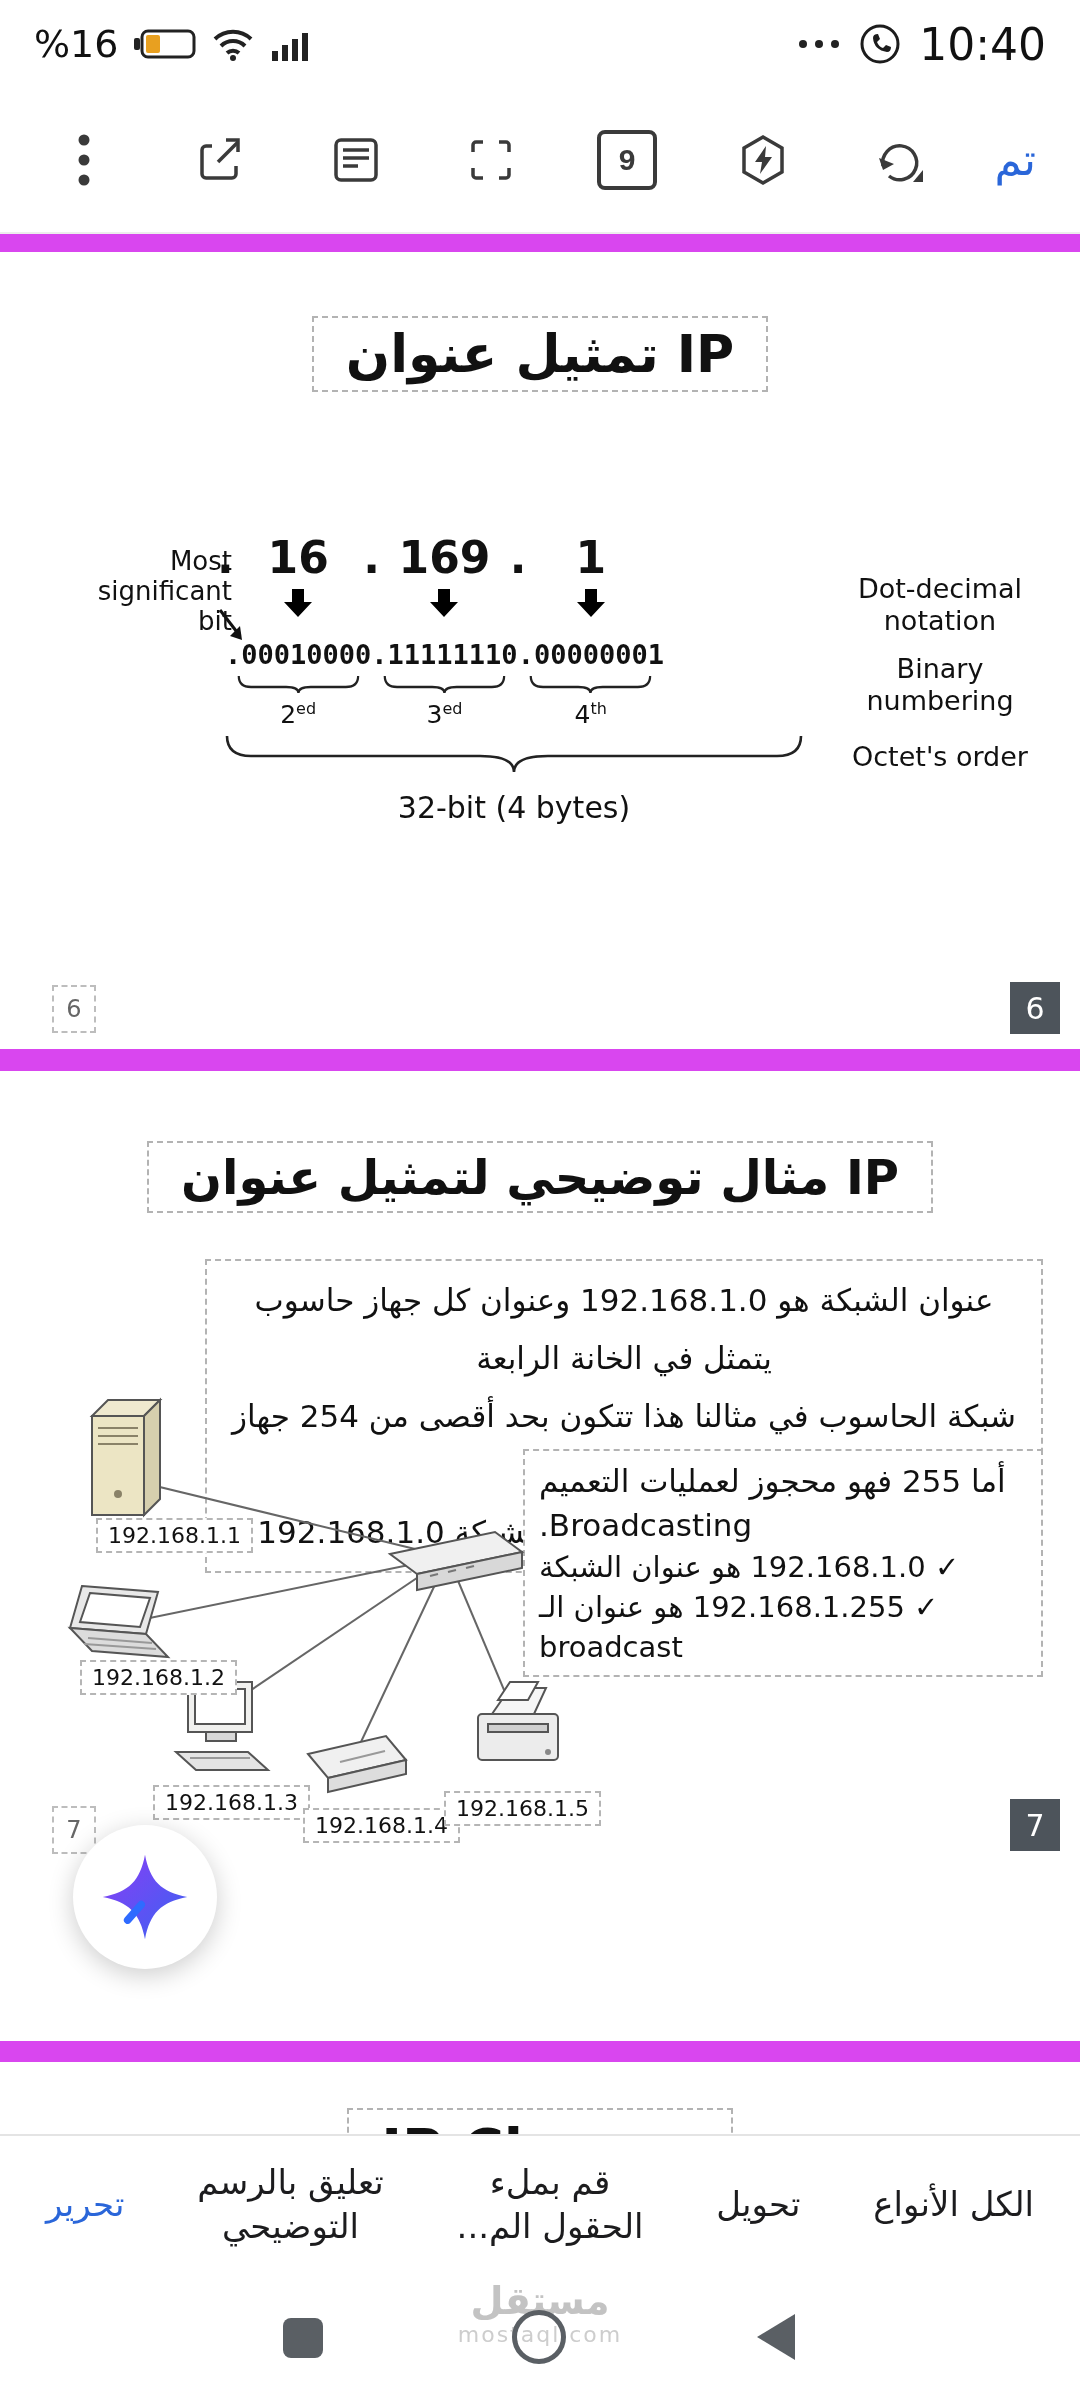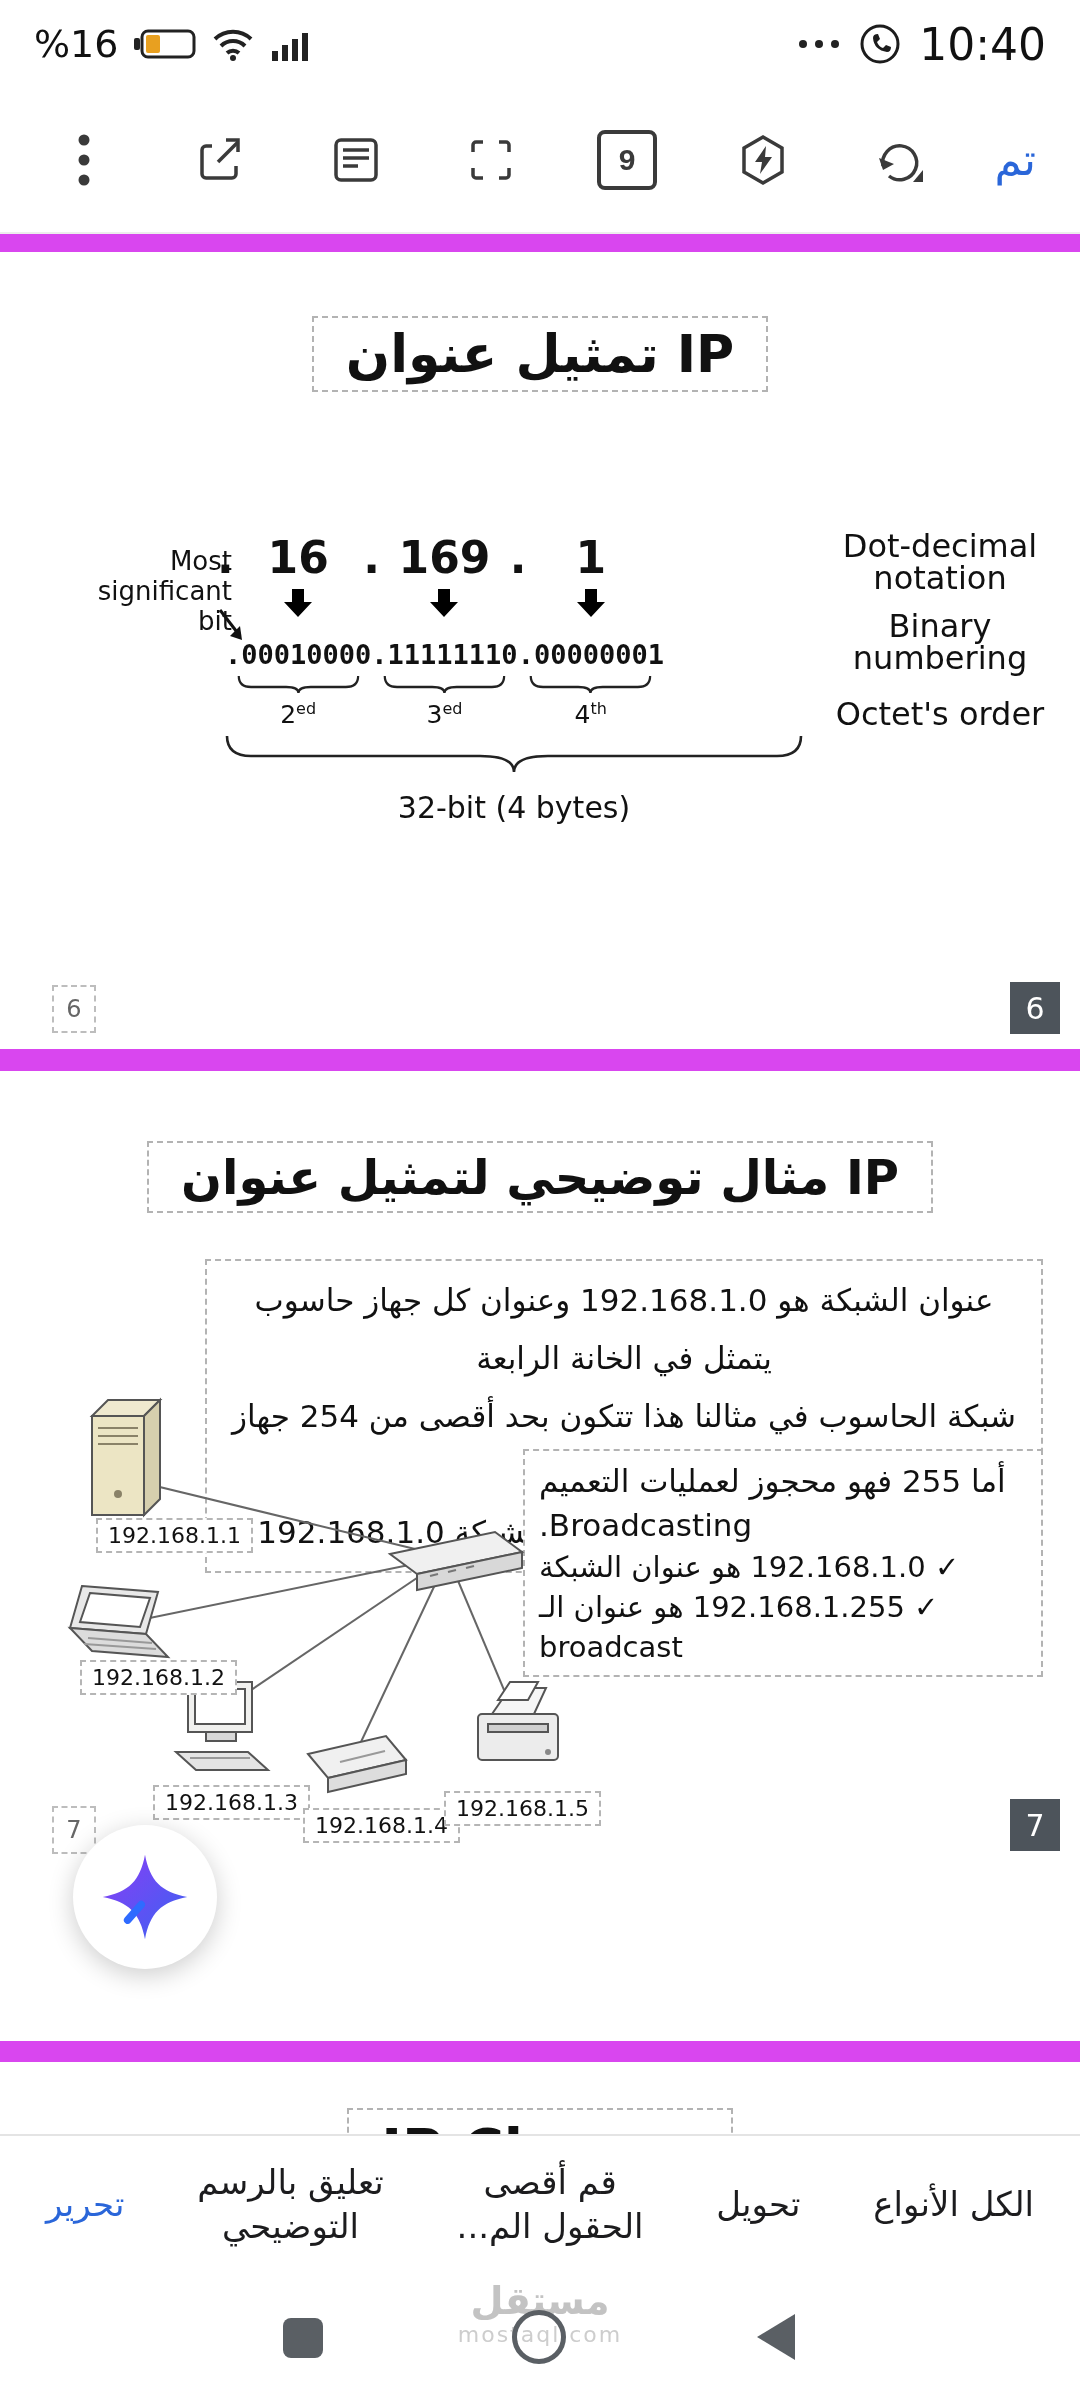--- a/index.html
+++ b/index.html
@@ -38,21 +38,21 @@
   .dec-row{height:58px;display:flex;align-items:center;justify-content:center;position:relative;width:100%;}
   .dec{font-size:44px;font-weight:800;}
   .dec-dot{position:absolute;left:-8px;top:0;height:58px;display:flex;align-items:center;font-size:44px;font-weight:800;}
   .arrow-row{height:48px;display:flex;align-items:flex-start;justify-content:center;padding-top:2px;}
   .bin{font-family:"DejaVu Sans Mono",monospace;font-size:27px;font-weight:700;height:40px;display:flex;align-items:center;white-space:pre;}
   .ubrace{width:84%;height:20px;}
   .olabel{font-size:25px;height:34px;line-height:30px;}
   .olabel sup{font-size:16px;}
   .msb{position:absolute;left:96px;top:294px;width:136px;text-align:right;font-size:26px;line-height:30px;}
   .msb-arrow{position:absolute;left:216px;top:352px;}
-  .side-label{position:absolute;left:815px;width:250px;text-align:center;font-size:32px;line-height:32px;}
+  .side-label{position:absolute;left:815px;width:250px;text-align:center;font-size:27px;line-height:32px;margin-top:43px;}
   .sl-dd{top:278px;} .sl-bn{top:358px;} .sl-oo{top:446px;}
   .big-brace{position:absolute;left:225px;top:482px;width:578px;height:40px;}
   .bits-label{position:absolute;left:225px;top:538px;width:578px;text-align:center;font-size:30px;}
   .corner-num{position:absolute;left:52px;width:44px;height:48px;border:2px dashed #bdbdbd;color:#666;font-size:24px;display:flex;align-items:center;justify-content:center;background:#fff;}
   .page-badge{position:absolute;right:20px;width:50px;height:52px;background:#4d545b;color:#fff;font-size:30px;display:flex;align-items:center;justify-content:center;}
 
   
   .block{direction:rtl;background:#fff;}
   .block1{position:absolute;left:205px;top:188px;width:838px;padding:10px 16px;font-size:31px;line-height:58px;text-align:center;}
   .block2{position:absolute;left:523px;top:378px;width:520px;padding:8px 14px;text-align:left;}
@@ -411,21 +411,21 @@
     </defs>
     <path d="M50 6 C55 33 67 45 94 50 C67 55 55 67 50 94 C45 67 33 55 6 50 C33 45 45 33 50 6 Z" fill="url(#fabg)"></path>
     <path d="M32 74 L46 58" stroke="#2f6bff" stroke-width="8" stroke-linecap="round"></path>
   </svg>
 </div>
 
 <div class="bottom-menu" dir="rtl">
   <button class="bm-item">الكل الأنواع</button>
   <button class="bm-item">تحويل</button>
   <button class="bm-item">
-    <div>قم أقصى</div>
+    <div>قم بملء</div>
     <div>الحقول الم...</div>
   </button>
   <button class="bm-item">
     <div>تعليق بالرسم</div>
     <div>التوضيحي</div>
   </button>
   <button class="bm-item blue">تحرير</button>
 </div>
 
 <div class="nav-bar">

